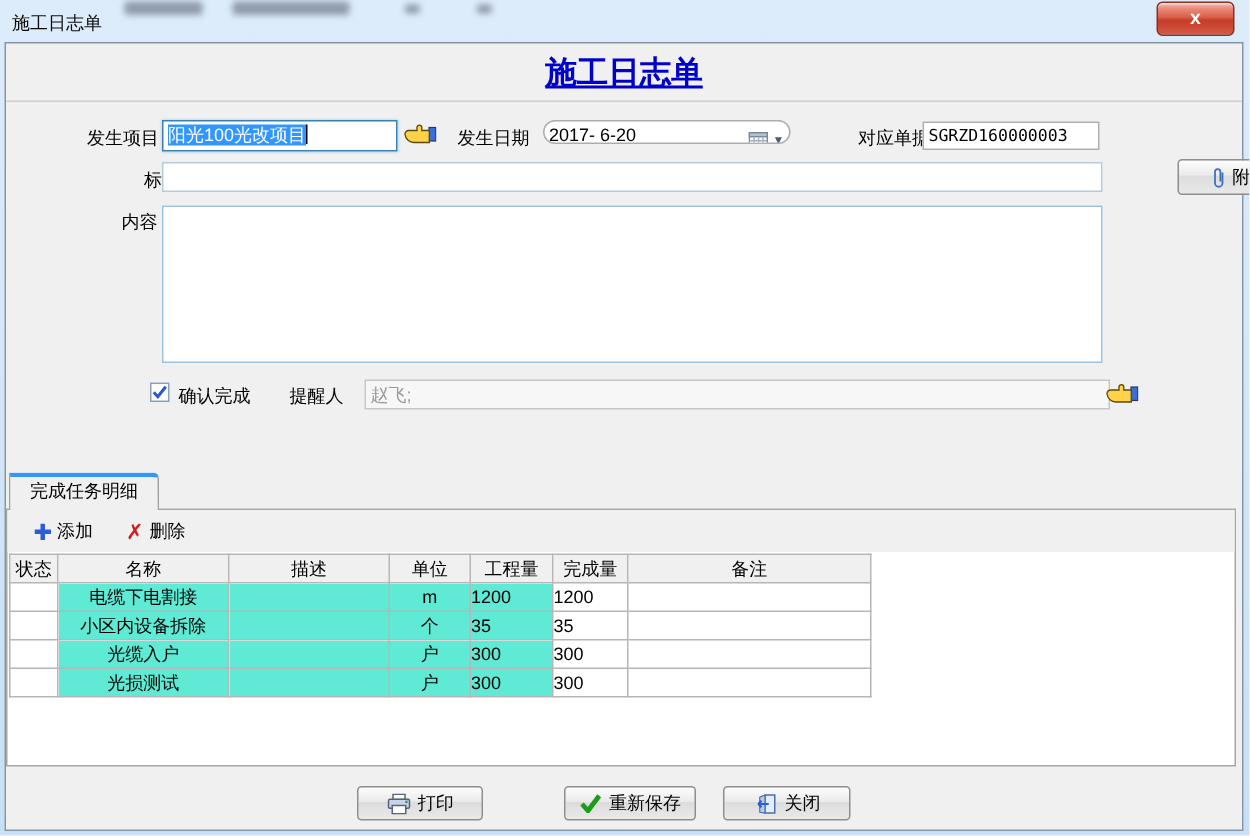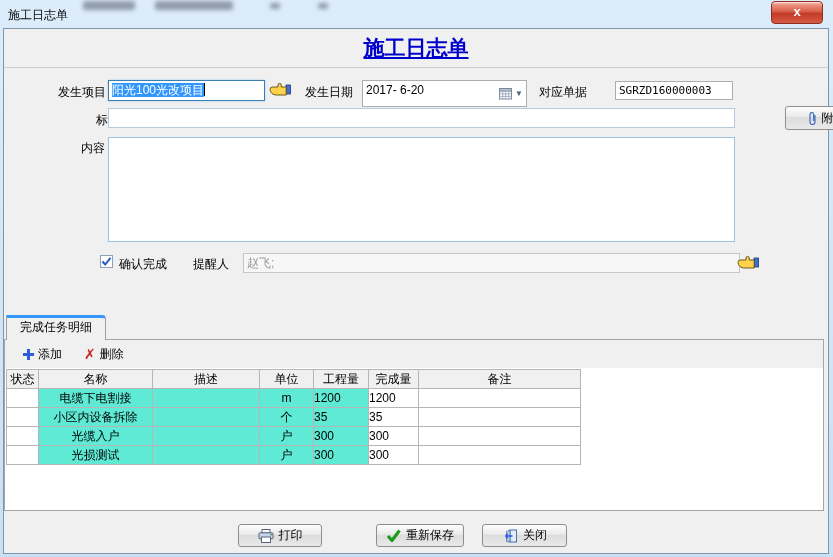--- a/index.html
+++ b/index.html
@@ -72,38 +72,38 @@
 
   <span class="lbl" style="left:45px;top:84px;width:61px;text-align:right;">发生项目</span>
   <div class="fld fld-focus" style="left:108px;top:80px;width:157px;height:21px;">
     <span class="sel-text" style="background: rgb(49, 151, 255);">阳光100光改项目</span><span class="caret"></span>
   </div>
   <svg class="hand-ico" style="left:269px;top:82px;" viewBox="0 0 22 15">
     <rect x="17" y="3" width="4.5" height="9" fill="#3a6fd8" stroke="#223a66" stroke-width="0.8"></rect>
     <path d="M1 7.5 a2.5 2.5 0 0 1 2.5-2.5 h5.5 v-2 a1.6 1.6 0 0 1 3.2 0 V5 h5 v8 h-10 a6 6 0 0 1 -6.2-5.5 z" fill="#ffd24a" stroke="#5a4a10" stroke-width="0.9"></path>
   </svg>
   <span class="lbl" style="left:305px;top:84px;">发生日期</span>
-  <div class="fld" style="left:362px;top:80px;width:165px;height:27px;">
+  <div class="fld" style="left:362px;top:80px;width:165px;height:16px;border-radius:10px;">
     <span>2017- 6-20</span>
     <span class="date-icons">
       <svg width="13" height="13" viewBox="0 0 13 13">
         <rect x="0.5" y="1.5" width="12" height="10.5" fill="#fff" stroke="#7a8699"></rect>
         <rect x="0.5" y="1.5" width="12" height="2.6" fill="#b9c4d6" stroke="#7a8699"></rect>
         <g stroke="#a5b0c2">
             <line x1="3.7" y1="4.1" x2="3.7" y2="12"></line>
             <line x1="6.7" y1="4.1" x2="6.7" y2="12"></line>
             <line x1="9.7" y1="4.1" x2="9.7" y2="12"></line>
             <line x1="0.5" y1="6.8" x2="12.5" y2="6.8"></line>
             <line x1="0.5" y1="9.4" x2="12.5" y2="9.4"></line>
           </g>
       </svg>
       <span class="dd-arrow">▼</span>
     </span>
   </div>
-  <span class="lbl" style="left:539px;top:84px;text-align:center;">对应单据</span>
+  <span class="lbl" style="left:572px;top:84px;text-align:center;">对应单据</span>
   <div class="fld mono" style="left:615px;top:81px;width:118px;height:19px;line-height:17px;">SGRZD160000003</div>
 
   <span class="lbl" style="left:96px;top:112px;">标题</span>
   <div class="fld" style="left:108px;top:108px;width:627px;height:20px;border-color:#b5cbdd;"></div>
   <div class="btn attach-btn">
     <svg width="9" height="15" viewBox="0 0 9 15">
       <path d="M7 4 v7 a2.5 2.5 0 0 1 -5 0 V3.5 a1.8 1.8 0 0 1 3.6 0 V10" fill="none" stroke="#3f6fbf" stroke-width="1.2"></path>
     </svg>
     <span>附件</span>
   </div>

